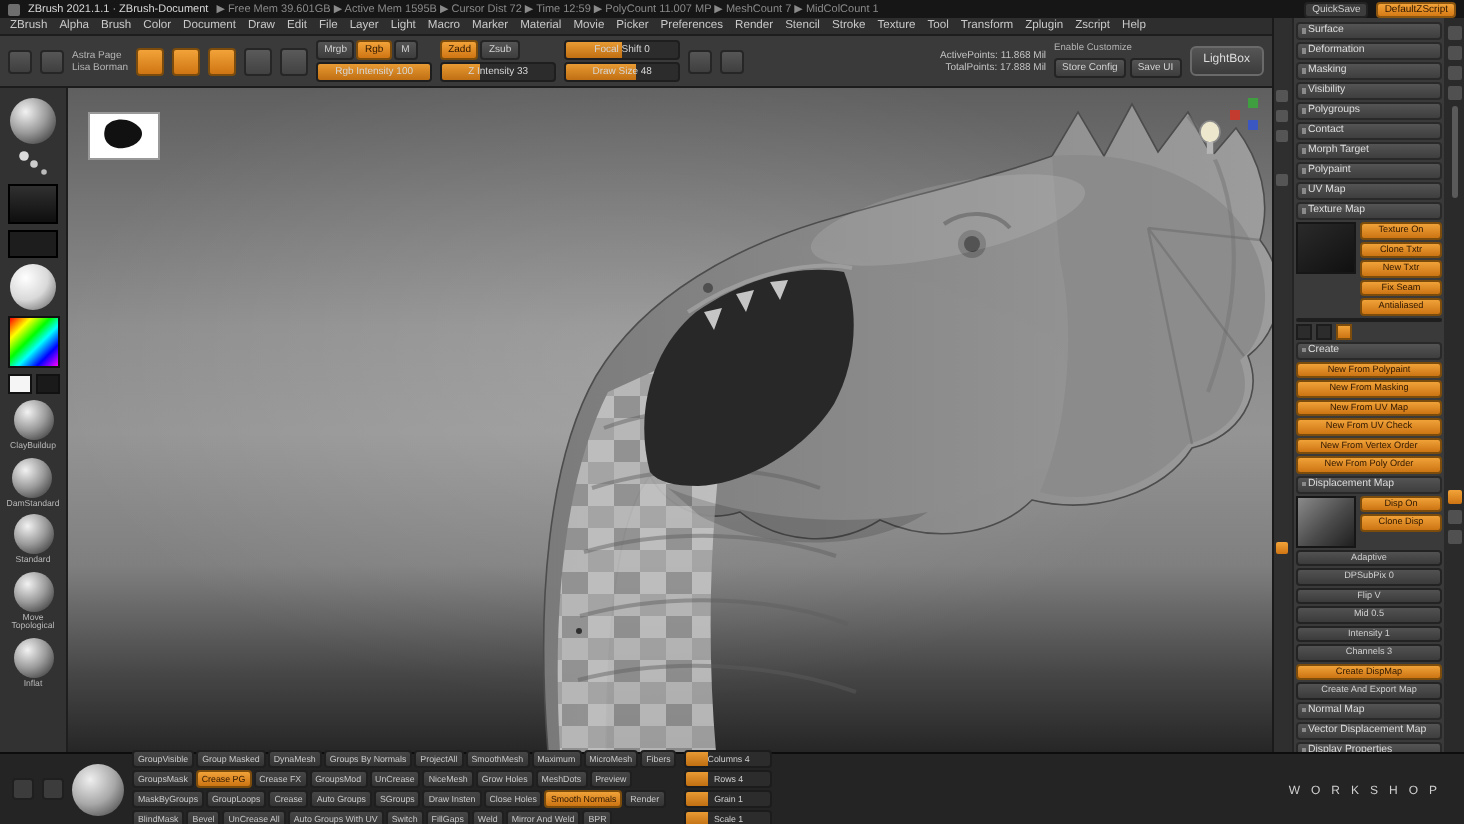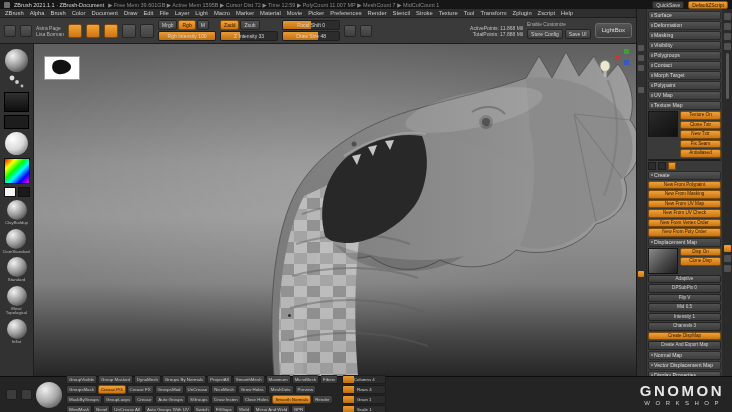--- a/index.html
+++ b/index.html
@@ -514,18 +514,17 @@
         </span>
         <span class="bb-slider">
           <i class="fill"></i>
           <span>Scale 1</span>
         </span>
     </div>
 
     <span class="bb-spacer"></span>
 
     <div class="gnomon">
-      <span class="gnomon-top">GNOMON</span>
       <span class="gnomon-bottom">WORKSHOP</span>
     </div>
   </div>
 
 </div>
 
 </body></html>

